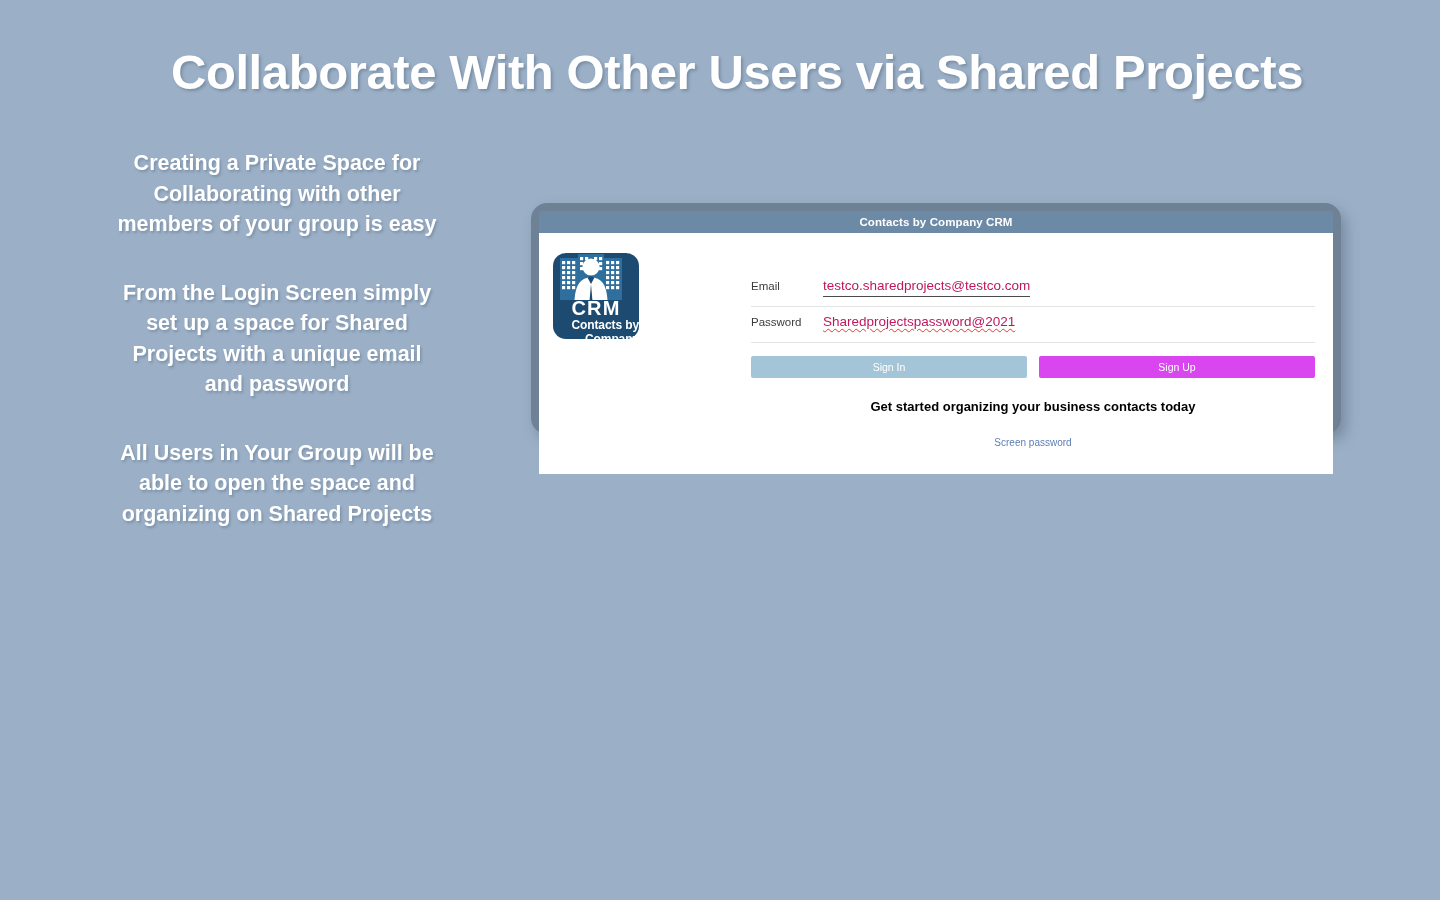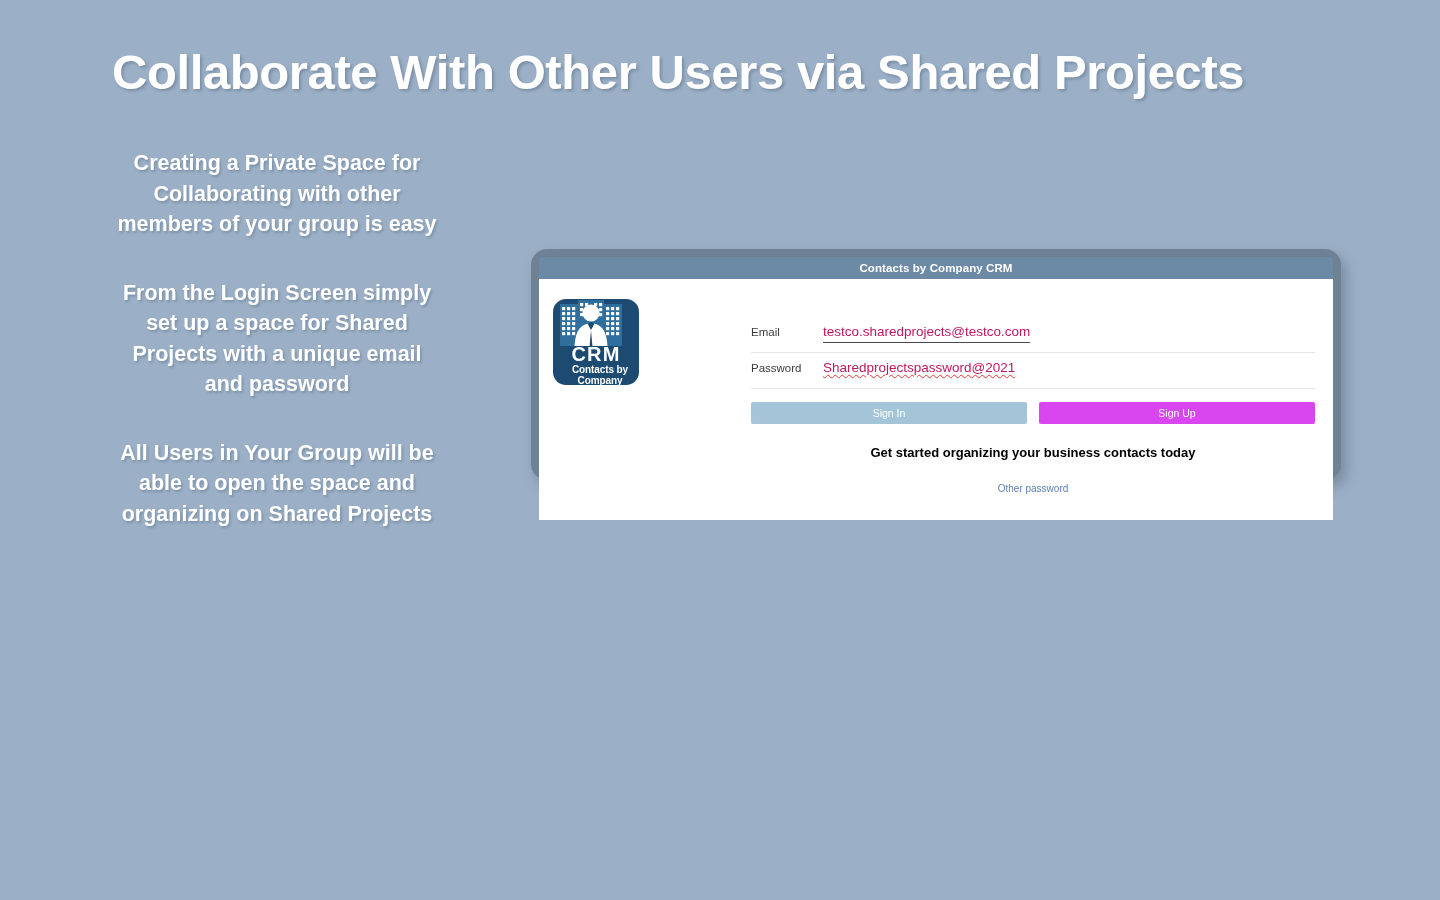--- a/index.html
+++ b/index.html
@@ -22,20 +22,21 @@
     position: absolute;
     left: 112px;
     top: 44px;
     width: 1250px;
     font-size: 49px;
     font-weight: bold;
     letter-spacing: -0.4px;
     color: #ffffff;
     text-shadow: 2px 2px 3px rgba(60, 80, 100, 0.35);
     white-space: nowrap;
+    text-align: center;
   }
 
   
   .copy-column {
     position: absolute;
     left: 117px;
     top: 148px;
     width: 320px;
   }
 
@@ -54,21 +55,20 @@
   .device {
     position: absolute;
     left: 531px;
     top: 203px;
     width: 810px;
     height: 231px;
     background: #6f8194;
     border-radius: 16px;
     padding: 8px;
     box-shadow: 5px 7px 13px rgba(60, 78, 98, 0.38);
-    margin-top: 46px;
   }
 
   .device-titlebar {
     height: 22px;
     background: #6c89a5;
     border-radius: 2px 2px 0 0;
     display: flex;
     align-items: center;
     justify-content: center;
   }
@@ -123,22 +123,22 @@
     color: #ffffff;
     letter-spacing: 1.2px;
     line-height: 21px;
   }
 
   .logo-sub {
     position: absolute;
     left: 8px;
     right: 0;
     top: 65px;
-    text-align: center;
-    font-size: 10px;
+    text-align: right;
+    font-size: 12px;
     font-weight: bold;
     color: #ffffff;
     letter-spacing: -0.1px;
   }
 
   
   .form {
     position: absolute;
     left: 212px;
     top: 38px;
@@ -323,17 +323,17 @@
         <span class="field-value spellcheck" placeholder="Password">Sharedprojectspassword@2021</span>
       </div>
 
       <div class="button-row">
         <button class="btn btn-signin">Sign In</button>
         <button class="btn btn-signup">Sign Up</button>
       </div>
 
       <div class="tagline">Get started organizing your business contacts today</div>
 
-      <div class="forgot">Other password</div>
+      <div class="forgot">Screen password</div>
 
     </div>
   </div>
 </div>
 
 </body></html>

